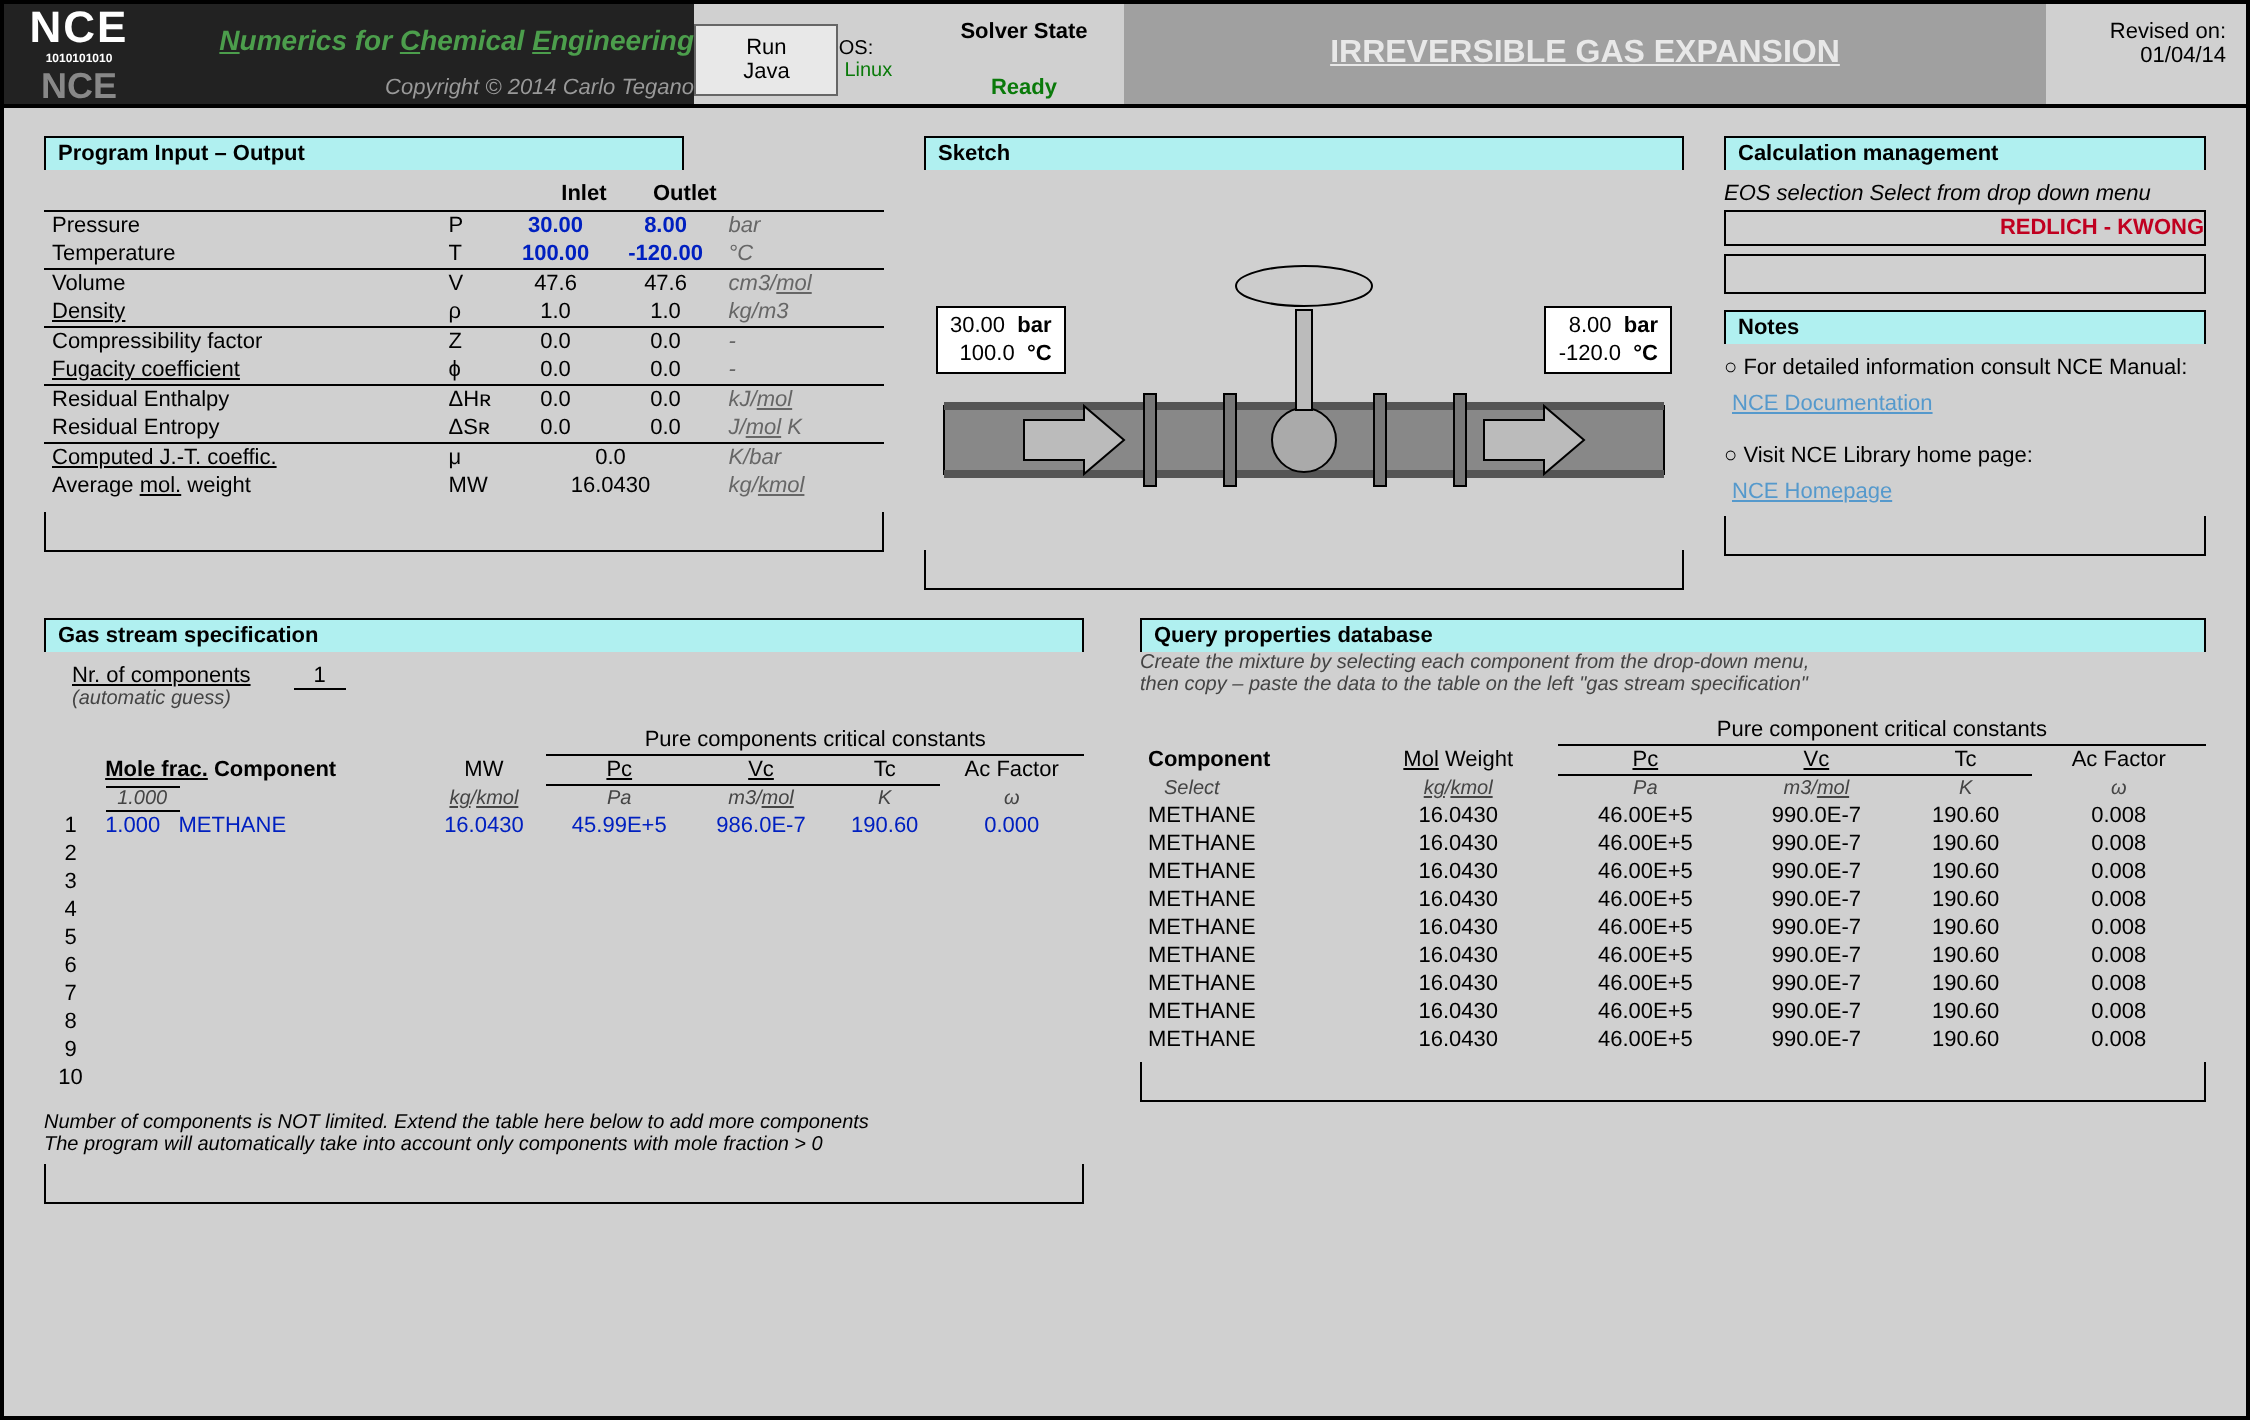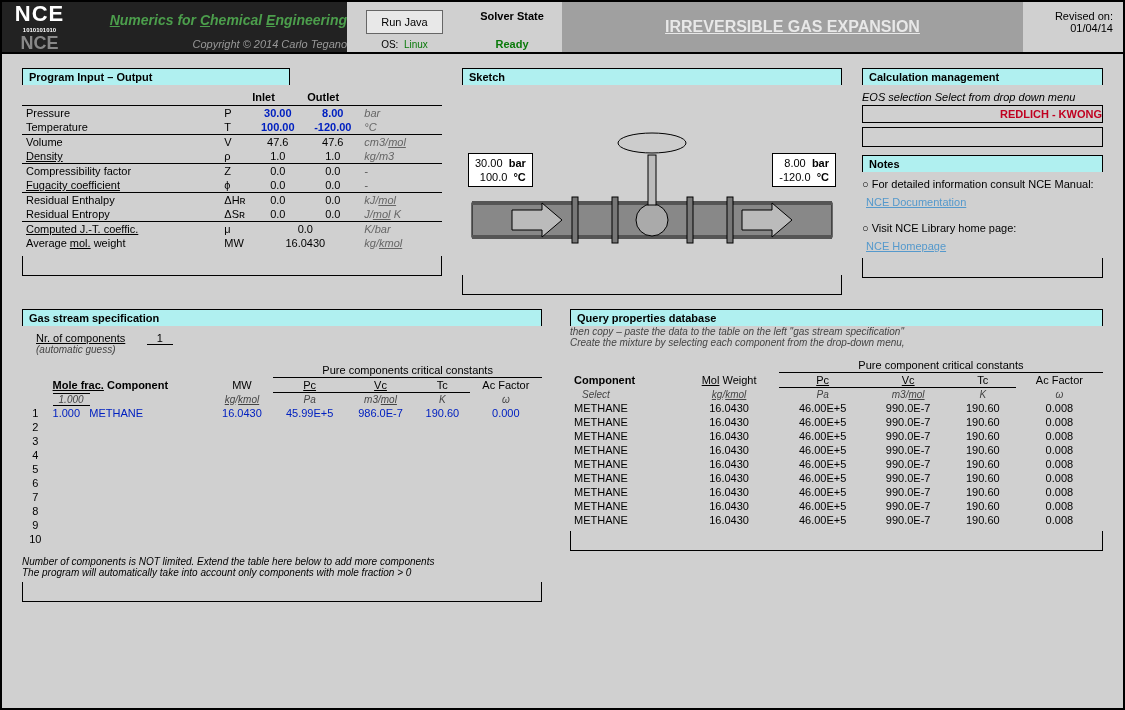--- a/index.html
+++ b/index.html
@@ -37,21 +37,21 @@
     text-align: right;
     padding-top: 10px;
   }
   .title-main { color: #4c9e4c; font-weight: bold; font-size: 14px; font-style: italic; }
   .title-main .u { text-decoration: underline; }
   .copyright { color: #999; font-style: italic; font-size: 11px; margin-top: 10px; }
   .run-box {
     width: 115px;
     background: #d0d0d0;
     display: flex;
-    flex-direction: column;
+    flex-direction: row;
     align-items: center;
     justify-content: space-between;
     padding: 8px 0 2px 0;
   }
   .run-btn {
     background: #e8e8e8;
     border: 1px solid #666;
     padding: 5px 14px;
     font-size: 11px;
     cursor: pointer;
@@ -90,32 +90,32 @@
     grid-template-columns: 420px 380px 1fr;
     gap: 20px;
   }
   .section-head {
     background: #b0f0f0;
     border: 1px solid #000;
     border-bottom: none;
     font-weight: bold;
     padding: 2px 6px;
     display: inline-block;
-    width: 268px;
+    width: 320px;
   }
   .section-head.wide { width: 100%; }
   .section-body {
     border-left: 1px solid #000;
     border-right: 1px solid #000;
     border-bottom: 1px solid #000;
     padding: 4px 6px 8px 6px;
     min-height: 20px;
   }
   .param-table { width: 100%; border-collapse: collapse; font-size: 11px; }
-  .param-table th { text-align: left; border-bottom: 1px solid #000; padding: 2px;}
+  .param-table th { text-align: right; border-bottom: 1px solid #000; padding: 2px;}
   .param-table td { padding: 1px 4px; }
   .param-table .lbl { text-decoration: underline; }
   .param-table .sym { width: 30px; }
   .param-table .val { text-align: center; width: 55px; }
   .param-table .inp { color: #0020c0; font-weight: bold; }
   .param-table .unit { font-style: italic; color: #666; }
   .param-table .unit .u { text-decoration: underline; }
   .hr { border-top: 1px solid #000; }
   .sketch-area { position: relative; height: 190px; }
   .sketch-val-box {
@@ -437,22 +437,22 @@
           </tr>
         </tbody>
     </table>
     <div class="footnote">Number of components is NOT limited. Extend the table here below to add more components</div>
     <div class="footnote" style="margin-top:0">The program will automatically take into account only components with mole fraction &gt; 0</div>
     <div class="section-body" style="margin-top:4px"></div>
   </div>
 
   <div>
     <div class="section-head wide">Query properties database</div>
+    <div class="ital">Create the mixture by selecting each component from the drop-down menu,</div>
     <div class="ital">then copy – paste the data to the table on the left "gas stream specification"</div>
-    <div class="ital">Create the mixture by selecting each component from the drop-down menu,</div>
     <table class="spec-table" style="margin-top:10px">
       <tbody>
           <tr>
             <td></td>
             <td></td>
             <td colspan="4" class="border-bottom">Pure component critical constants</td>
           </tr>
       <tr>
         <td class="left"><b>Component</b></td>
         <td><span class="u">Mol</span> Weight</td>

